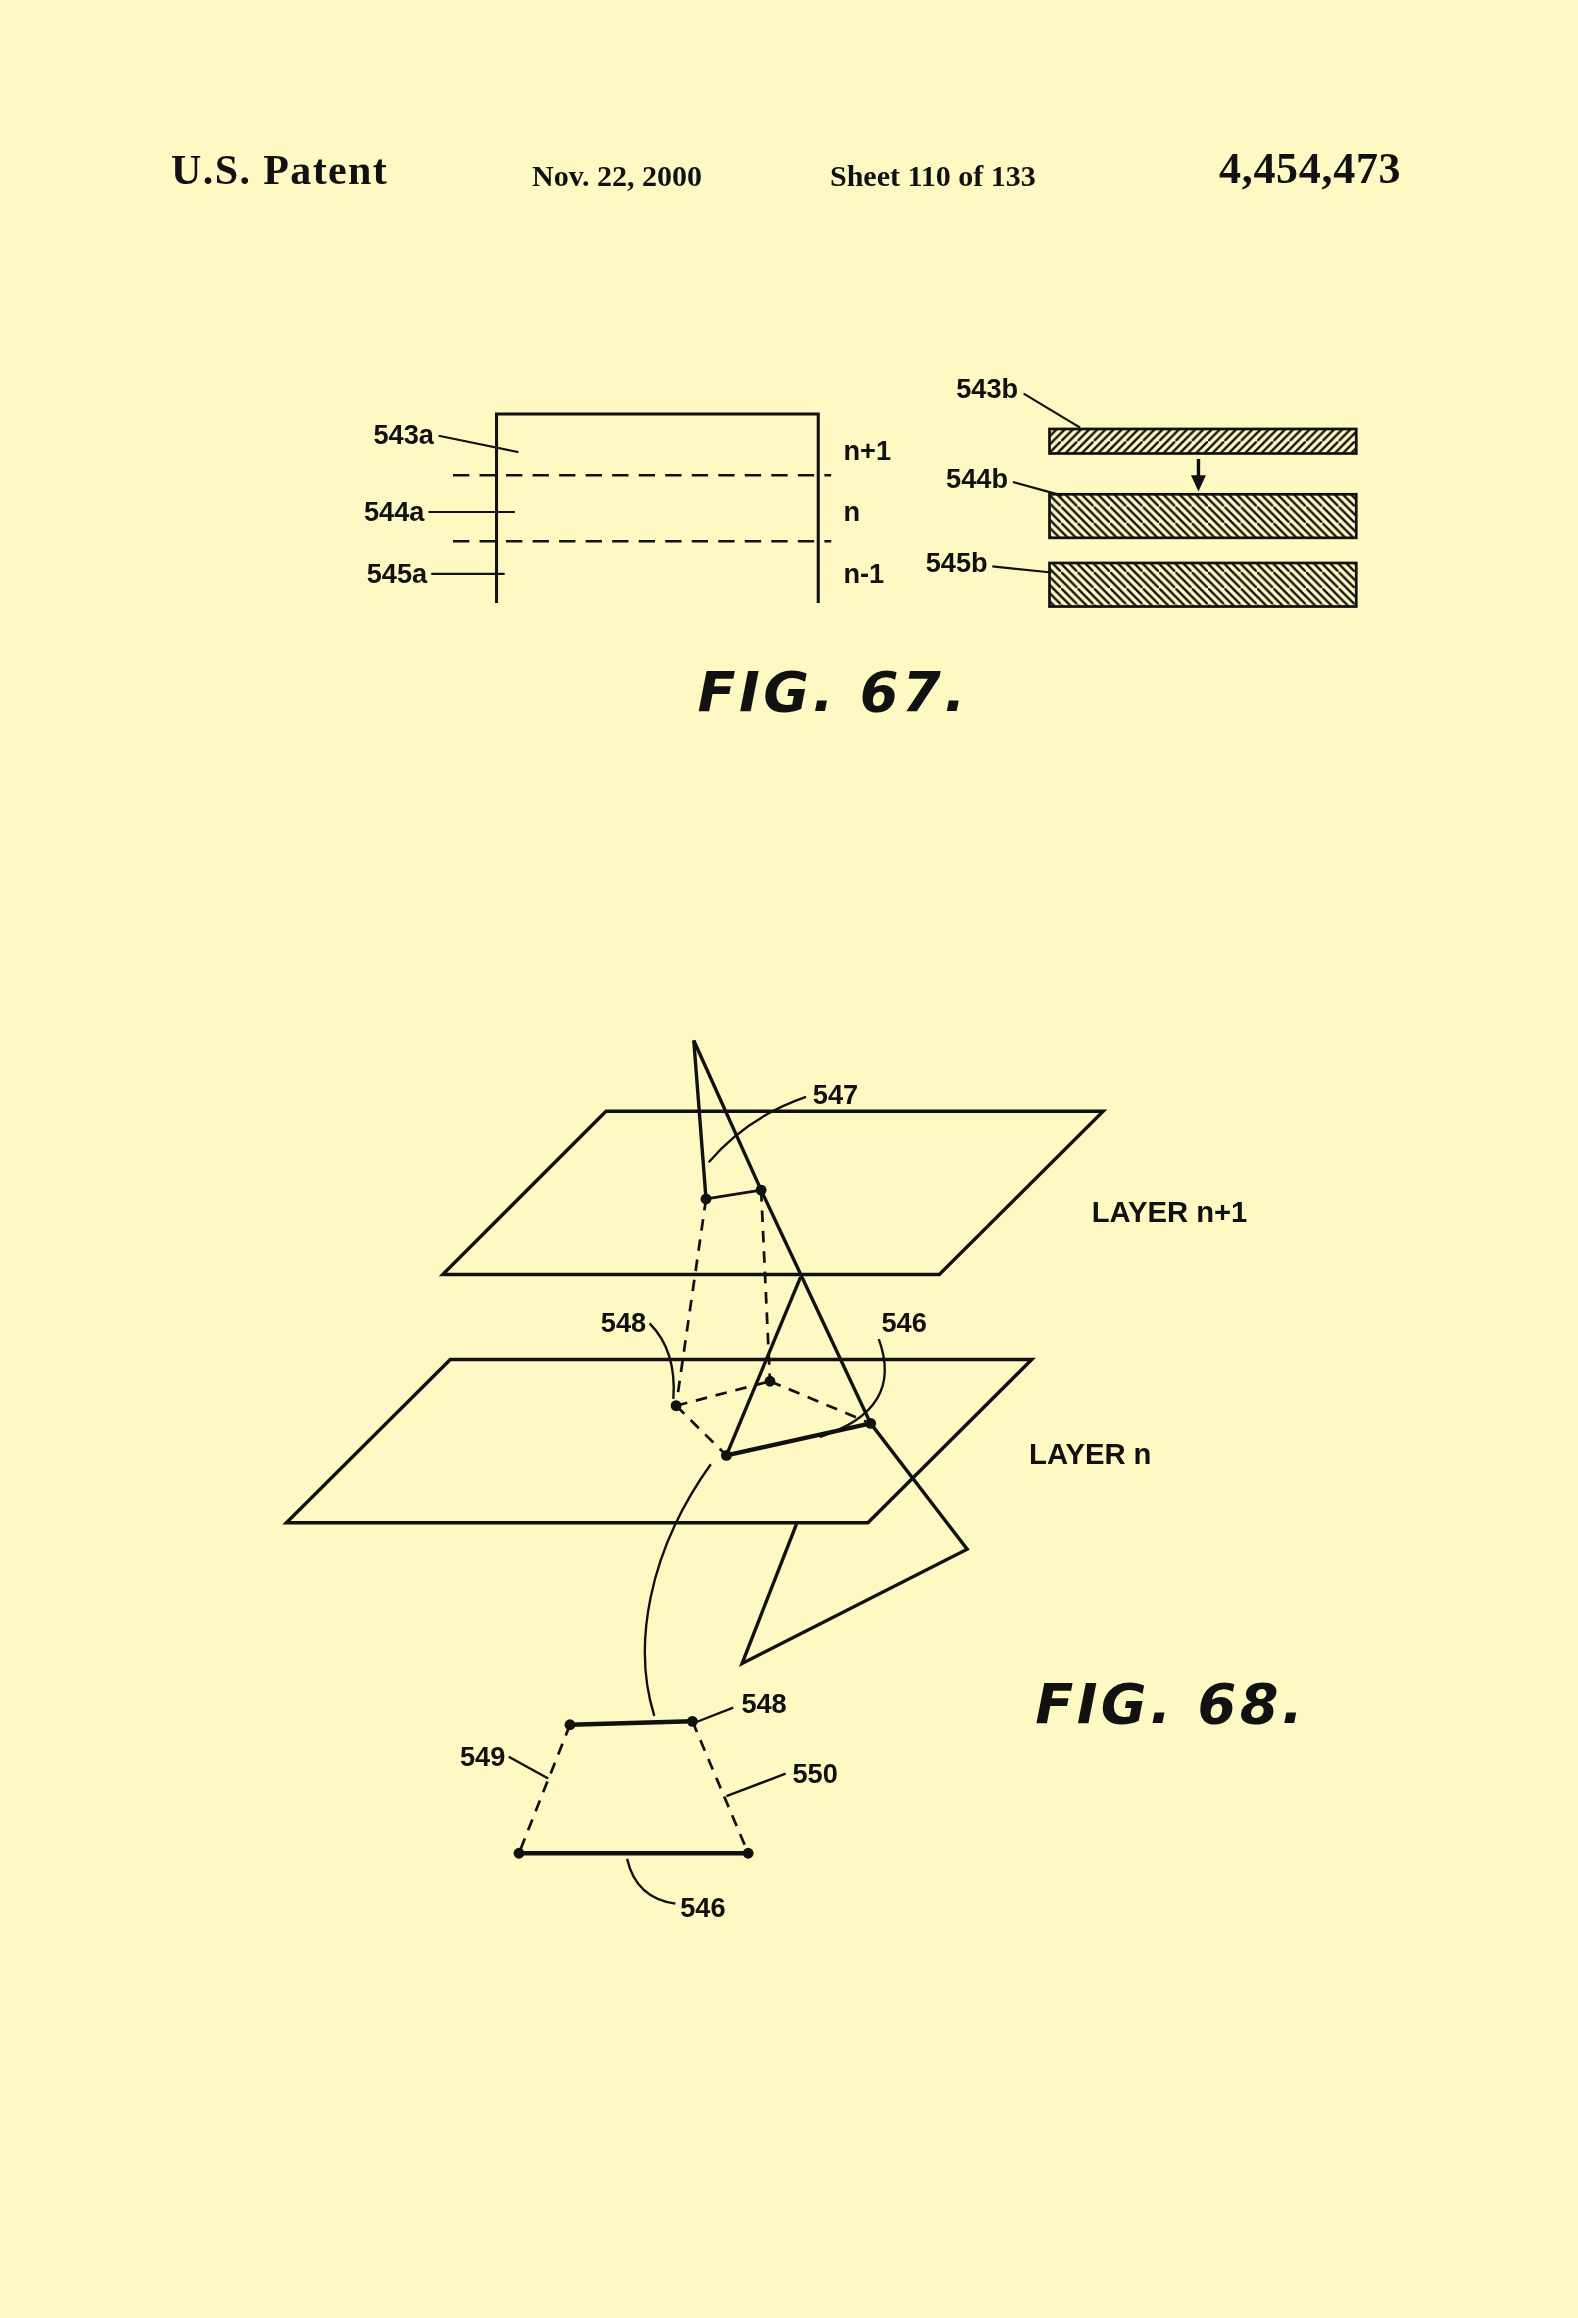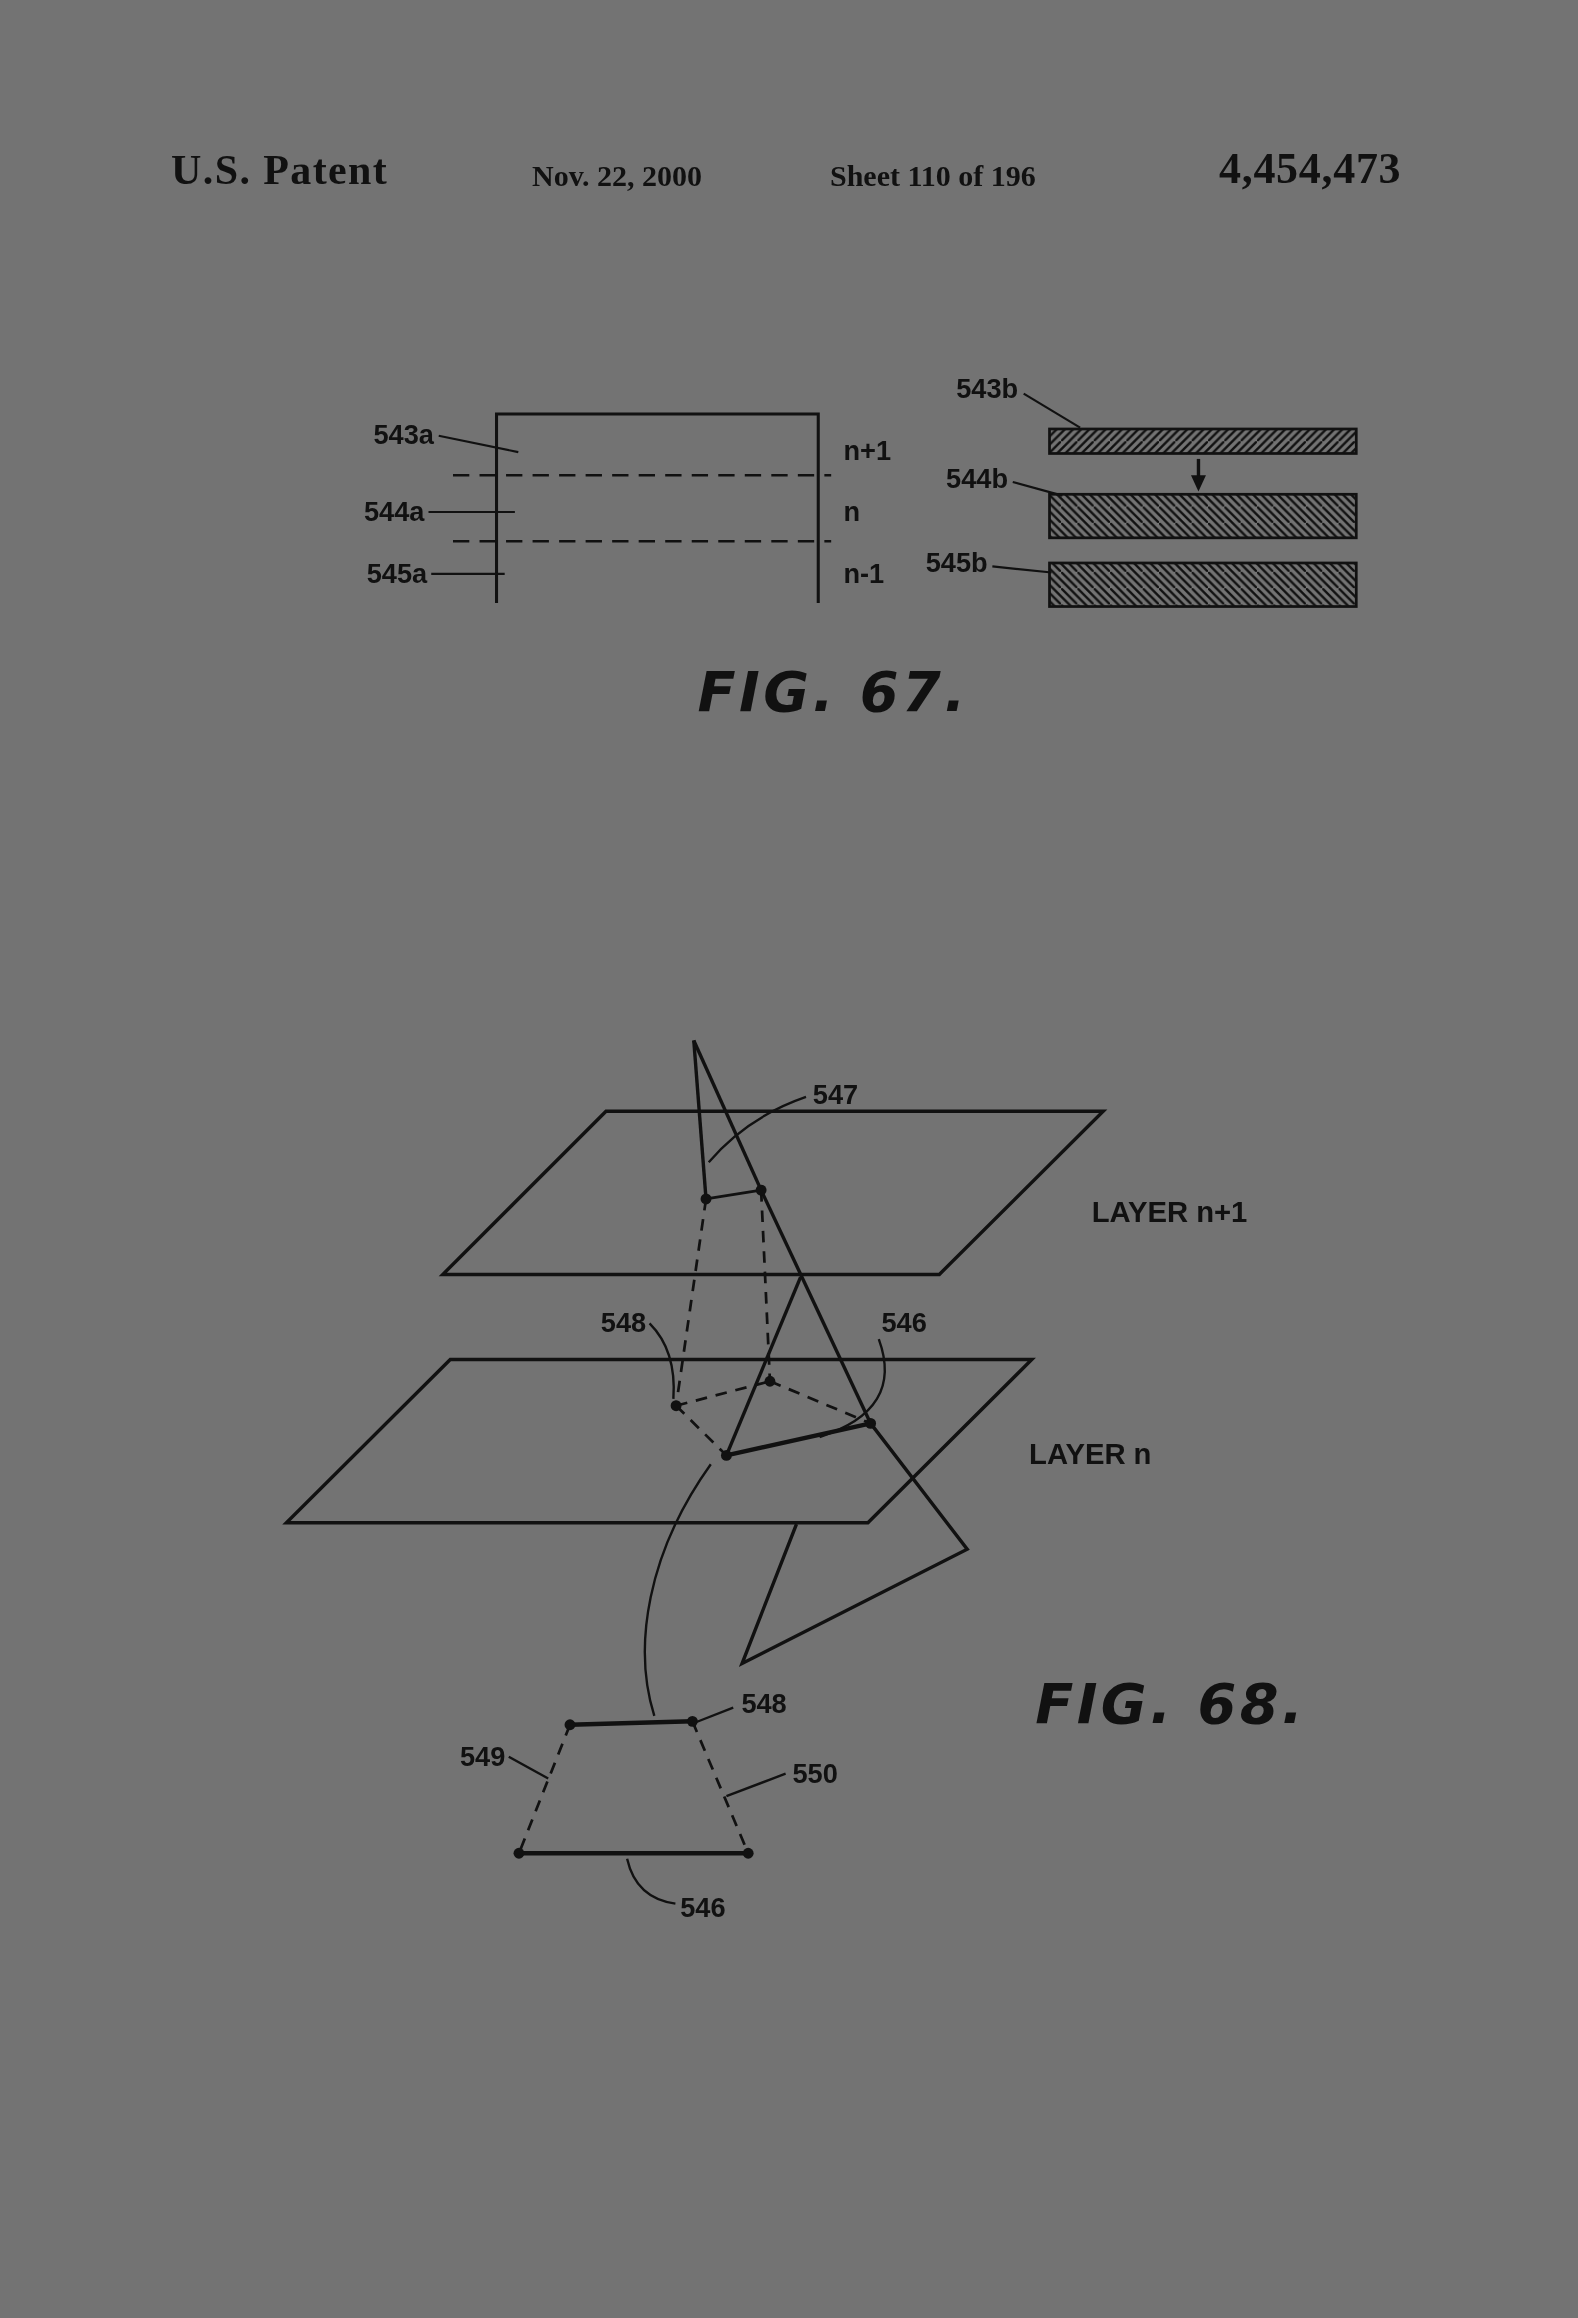--- a/index.html
+++ b/index.html
@@ -1,19 +1,19 @@
 <!DOCTYPE html>
 <html style="font-size:11px"><head>
 <meta charset="utf-8">
 <style>
   html,body{margin:0;padding:0;background:#e8e8e8;}
   .page{
     position:relative;
     width:1578px;height:2319px;
-    background:#737373;
+    background:#fef9c3;
     color:#111;
     font-family:"Liberation Serif",serif;
     overflow:hidden;
   }
   .hdr{position:absolute;font-weight:bold;white-space:nowrap;}
   #hdr-title{left:171px;top:146px;font-size:42px;letter-spacing:1.4px;}
   #hdr-date{left:532px;top:159px;font-size:30px;}
   #hdr-sheet{left:830px;top:159px;font-size:30px;}
   #hdr-num{left:1219px;top:143px;font-size:44px;letter-spacing:0.7px;}
   svg.drawing{position:absolute;left:0;top:0;}
@@ -38,21 +38,21 @@
     fill:#111;
   }
 </style>
 </head>
 <body>
 
 <div class="page">
 
   <div class="hdr" id="hdr-title">U.S. Patent</div>
   <div class="hdr" id="hdr-date">Nov. 22, 2000</div>
-  <div class="hdr" id="hdr-sheet">Sheet 110 of 196</div>
+  <div class="hdr" id="hdr-sheet">Sheet 110 of 133</div>
   <div class="hdr" id="hdr-num">4,454,473</div>
 
   <svg class="drawing" width="1578" height="2319" viewBox="0 0 2320 3408">
     <defs>
       <pattern id="hatchFwd" patternUnits="userSpaceOnUse" width="24" height="24">
         <path d="M-6,18 L18,-6 M0,24 L24,0 M6,30 L30,6" stroke="#111" stroke-width="3.5"></path>
       </pattern>
       <pattern id="hatchBack" patternUnits="userSpaceOnUse" width="24" height="24">
         <path d="M-6,6 L18,30 M0,0 L24,24 M6,-6 L30,18" stroke="#111" stroke-width="3.5"></path>
       </pattern>

